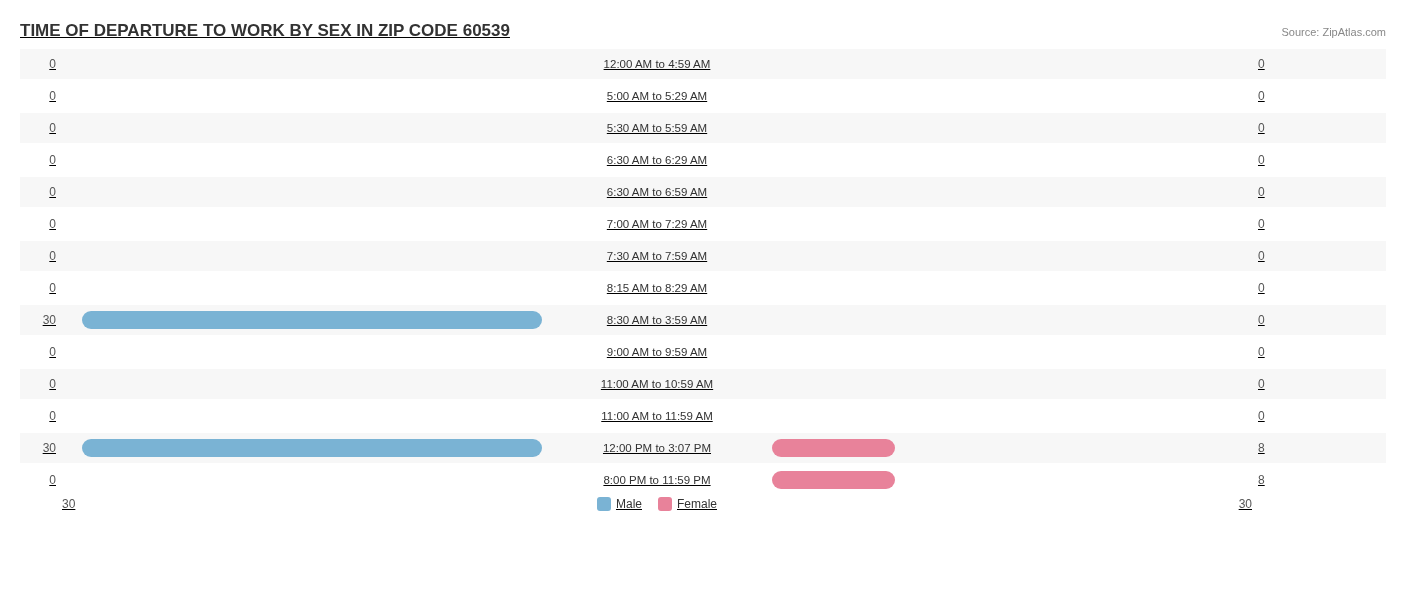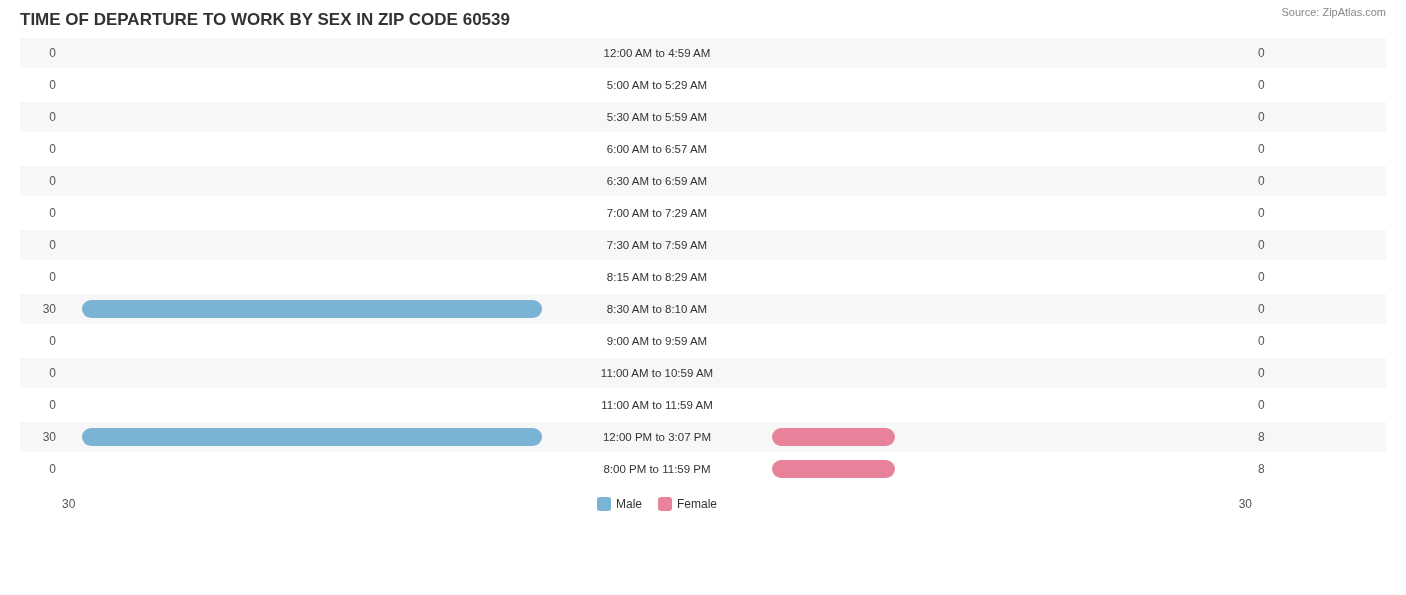--- a/index.html
+++ b/index.html
@@ -6,33 +6,34 @@
     body {
       font-family: Arial, sans-serif;
       background: #fff;
       width: 1406px;
       height: 595px;
       overflow: hidden;
     }
     .chart-container {
       width: 1406px;
       height: 595px;
-      padding: 10px 20px 40px 20px;
+      padding: 21px 20px 40px 20px;
       position: relative;
+      text-decoration: underline;
     }
     .chart-title {
       font-size: 17px;
       font-weight: bold;
       color: #333;
       margin-bottom: 8px;
       text-align: left;
     }
     .source-label {
       position: absolute;
-      top: 6px;
+      top: 26px;
       right: 20px;
       font-size: 11px;
       color: #888;
     }
     .chart-area {
       position: relative;
       width: 100%;
       height: calc(100% - 60px);
     }
     .rows-wrapper {
@@ -180,21 +181,21 @@
     <div class="right-bar-area">
       <div class="right-bar" style="width:0px;"></div>
     </div>
     <div class="right-val">0</div>
   </div>
         <div class="bar-row" style="background: rgb(255, 255, 255);">
     <div class="left-val">0</div>
     <div class="left-bar-area">
       <div class="left-bar" style="width:0px;"></div>
     </div>
-    <div class="label-center">6:00 AM to 6:57 AM</div>
+    <div class="label-center">6:30 AM to 6:29 AM</div>
     <div class="right-bar-area">
       <div class="right-bar" style="width:0px;"></div>
     </div>
     <div class="right-val">0</div>
   </div>
         <div class="bar-row" style="background: rgb(247, 247, 247);">
     <div class="left-val">0</div>
     <div class="left-bar-area">
       <div class="left-bar" style="width:0px;"></div>
     </div>
@@ -235,21 +236,21 @@
     <div class="right-bar-area">
       <div class="right-bar" style="width:0px;"></div>
     </div>
     <div class="right-val">0</div>
   </div>
         <div class="bar-row" style="background: rgb(247, 247, 247);">
     <div class="left-val">30</div>
     <div class="left-bar-area">
       <div class="left-bar" style="width:460px;"></div>
     </div>
-    <div class="label-center">8:30 AM to 8:10 AM</div>
+    <div class="label-center">8:30 AM to 3:59 AM</div>
     <div class="right-bar-area">
       <div class="right-bar" style="width:0px;"></div>
     </div>
     <div class="right-val">0</div>
   </div>
         <div class="bar-row" style="background: rgb(255, 255, 255);">
     <div class="left-val">0</div>
     <div class="left-bar-area">
       <div class="left-bar" style="width:0px;"></div>
     </div>

